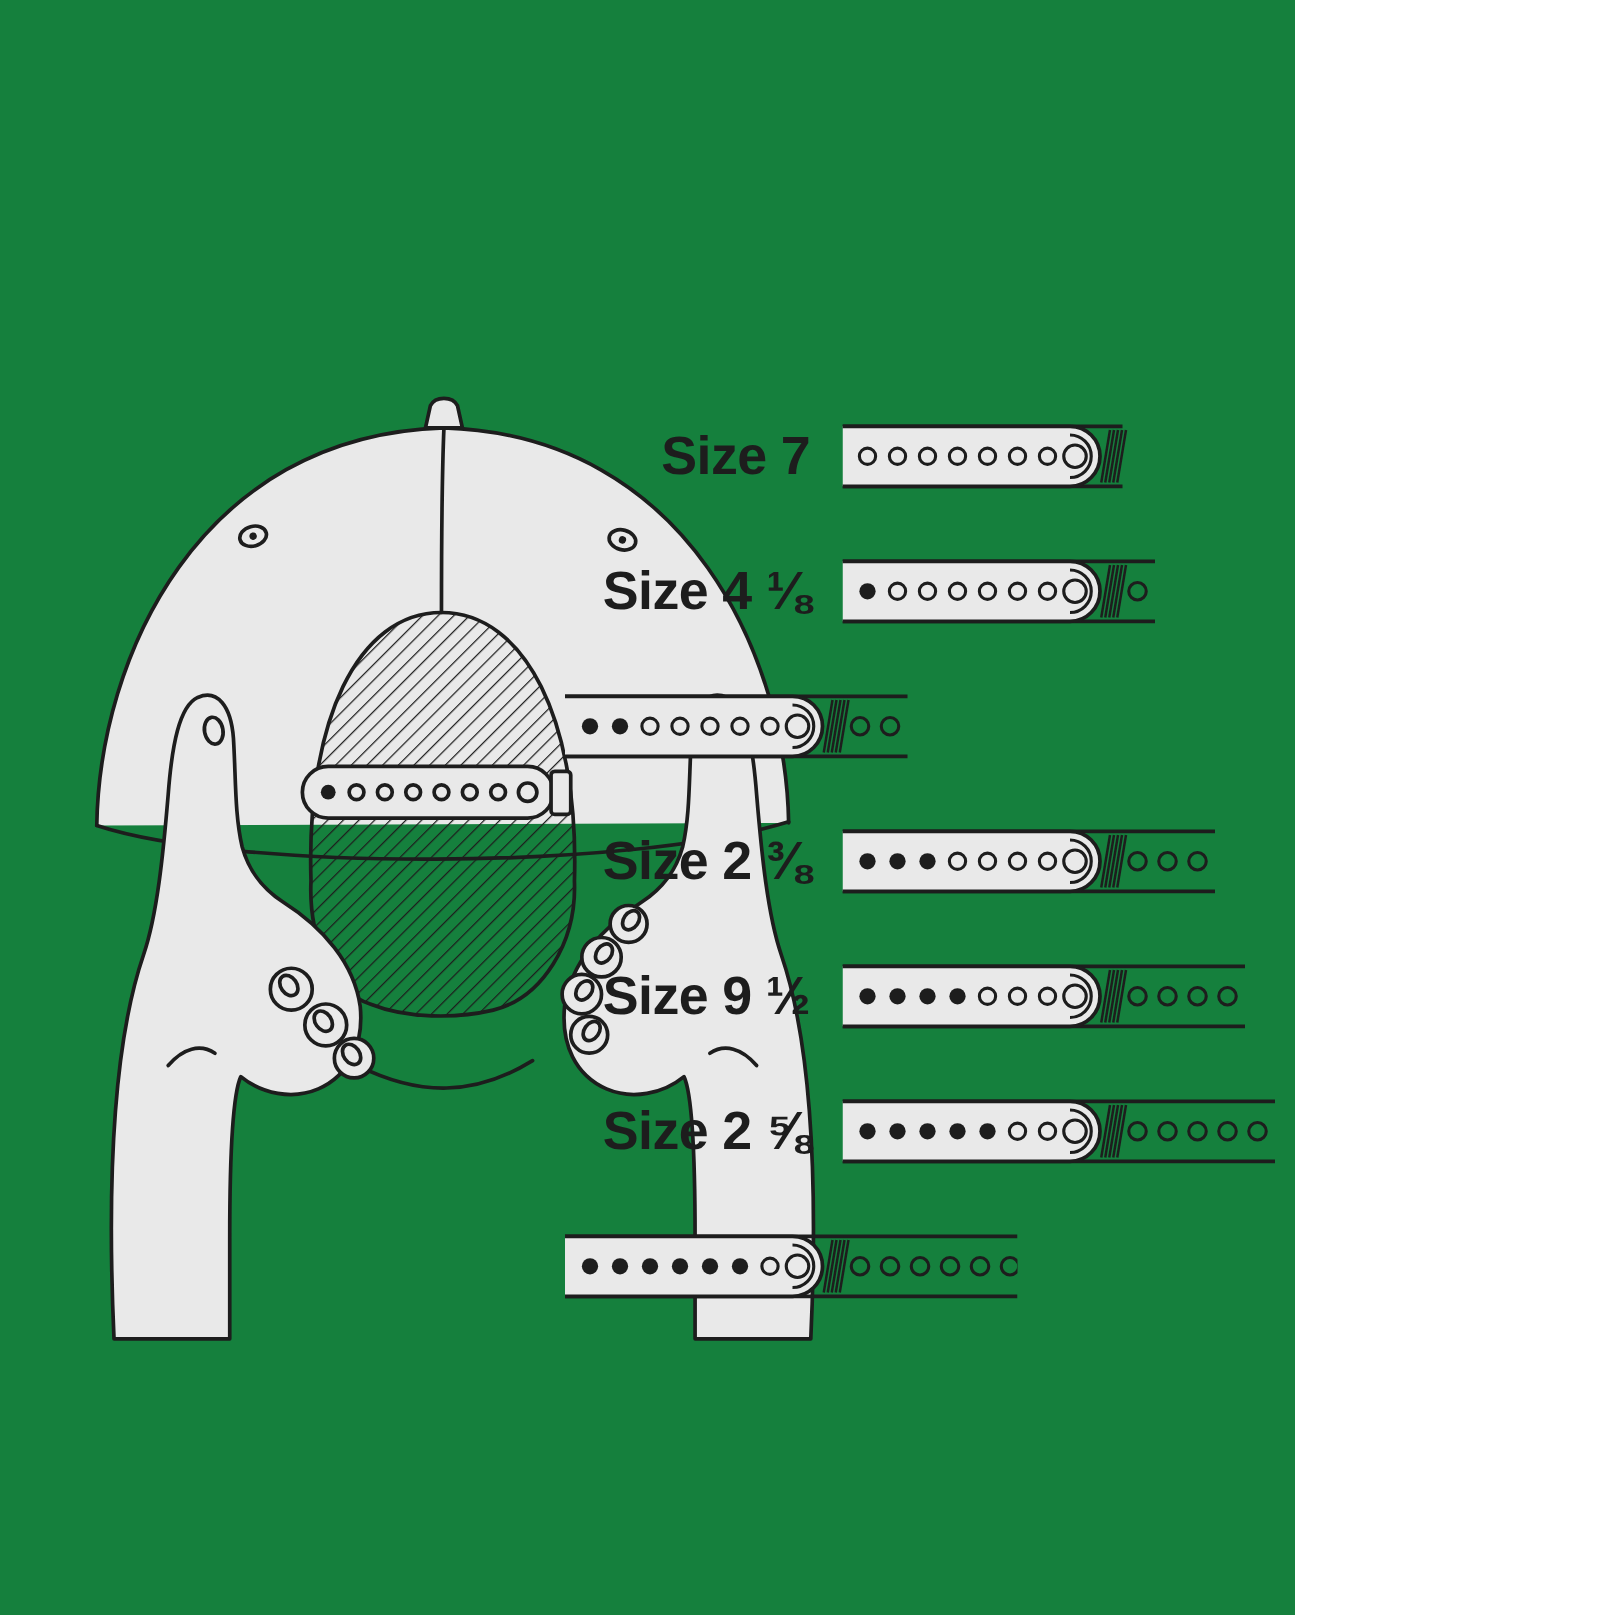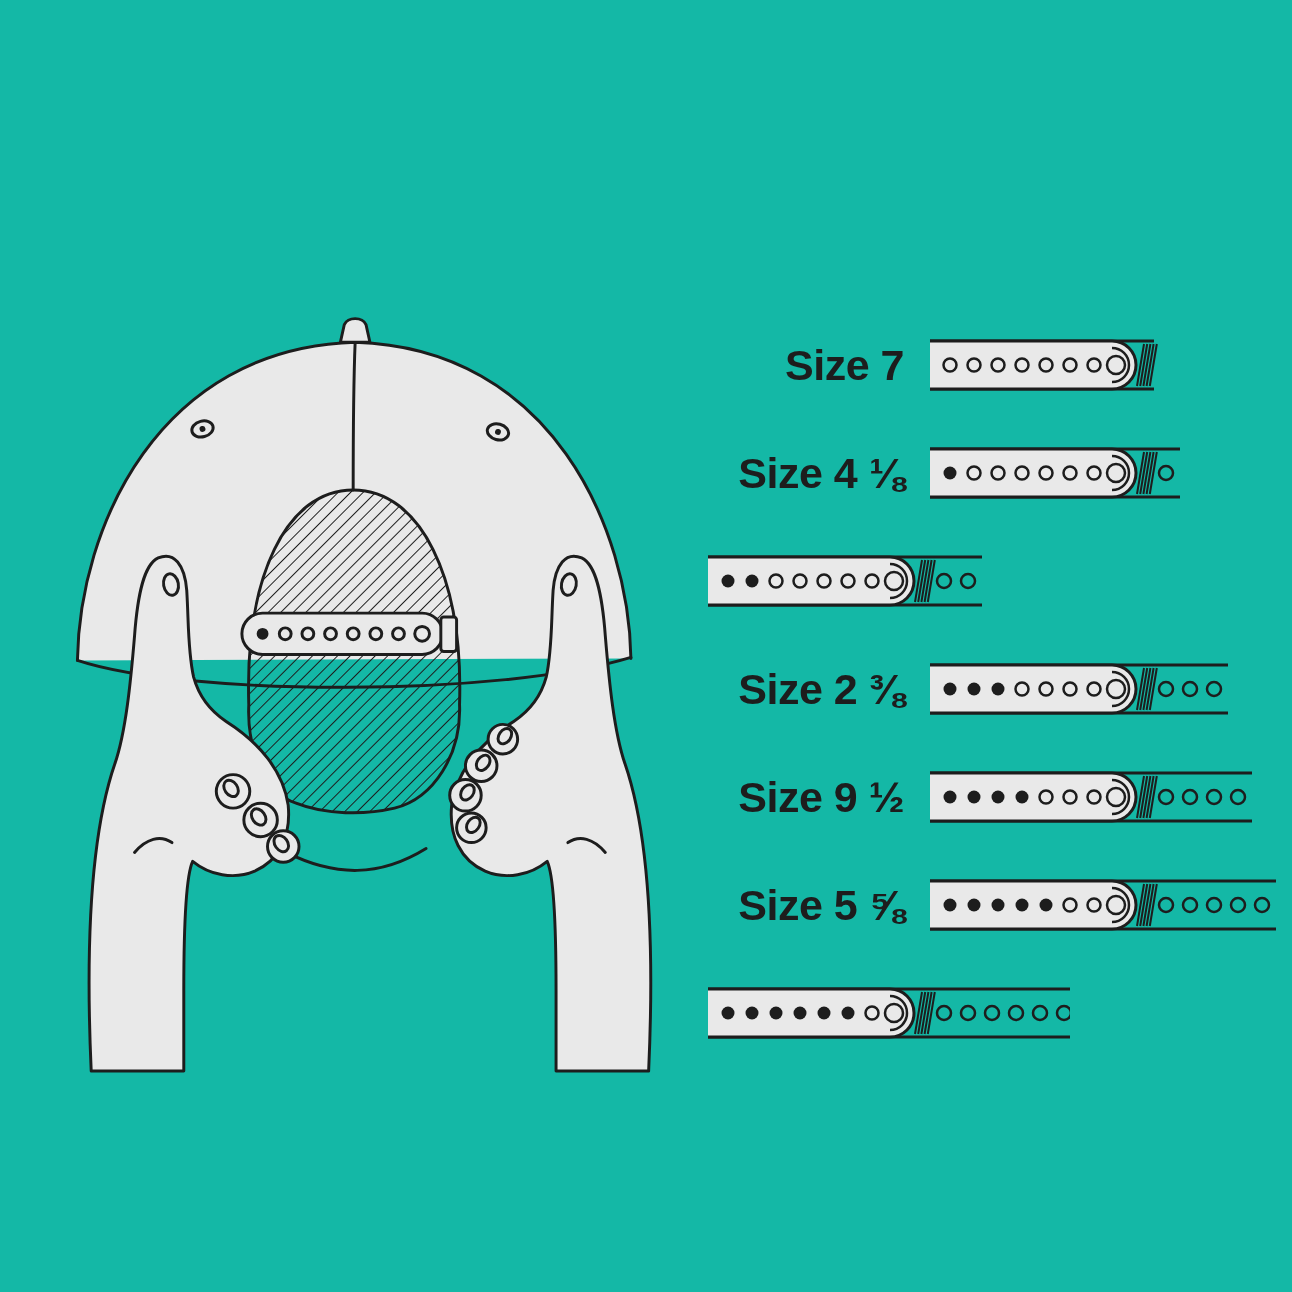--- a/index.html
+++ b/index.html
@@ -1,19 +1,19 @@
 <!DOCTYPE html>
 <html><head>
 <meta charset="utf-8">
 <style>
   html,body{margin:0;padding:0;}
   .canvas{
     position:relative;
-    width:1292px;height:1292px;
-    background:#14b8a6;
+    width:1036px;height:1292px;
+    background:#15803d;
     overflow:hidden;
     font-family:"Liberation Sans","DejaVu Sans",sans-serif;
   }
   .illustration{
     position:absolute;
     left:40px; top:295px;
     width:650px; height:780px;
   }
   .size-list{
     position:absolute;
@@ -238,21 +238,21 @@
           <circle cx="140" cy="38" r="6.5" fill="none" stroke="#1d1d1d" stroke-width="2.5"></circle>
           <circle cx="164" cy="38" r="6.5" fill="none" stroke="#1d1d1d" stroke-width="2.5"></circle>
           <circle cx="186" cy="38" r="9" fill="none" stroke="#1d1d1d" stroke-width="2.5"></circle>
           <circle cx="236" cy="38" r="7" fill="none" stroke="#1d1d1d" stroke-width="2.5"></circle>
           <circle cx="260" cy="38" r="7" fill="none" stroke="#1d1d1d" stroke-width="2.5"></circle>
           <circle cx="284" cy="38" r="7" fill="none" stroke="#1d1d1d" stroke-width="2.5"></circle>
           <circle cx="308" cy="38" r="7" fill="none" stroke="#1d1d1d" stroke-width="2.5"></circle>
         </svg>
       </div>
       <div class="size-row">
-        <div class="size-label">Size 5 ⅝</div>
+        <div class="size-label">Size 2 ⅝</div>
         <svg class="strap-svg" width="362" height="76" viewBox="0 0 362 76">
           <line x1="0" y1="14" x2="346" y2="14" stroke="#1d1d1d" stroke-width="3"></line>
           <line x1="0" y1="62" x2="346" y2="62" stroke="#1d1d1d" stroke-width="3"></line>
           <path d="M 0 14 L 182 14 A 24 24 0 0 1 182 62 L 0 62" fill="#e9e9e9" stroke="#1d1d1d" stroke-width="3"></path>
           <path d="M 182 21 A 17 17 0 0 1 182 55" fill="none" stroke="#1d1d1d" stroke-width="2.5"></path>
           <line x1="207" y1="59" x2="214" y2="17" stroke="#1d1d1d" stroke-width="2"></line>
           <line x1="210.2" y1="59" x2="217.2" y2="17" stroke="#1d1d1d" stroke-width="2"></line>
           <line x1="213.4" y1="59" x2="220.4" y2="17" stroke="#1d1d1d" stroke-width="2"></line>
           <line x1="216.6" y1="59" x2="223.6" y2="17" stroke="#1d1d1d" stroke-width="2"></line>
           <line x1="219.8" y1="59" x2="226.8" y2="17" stroke="#1d1d1d" stroke-width="2"></line>

